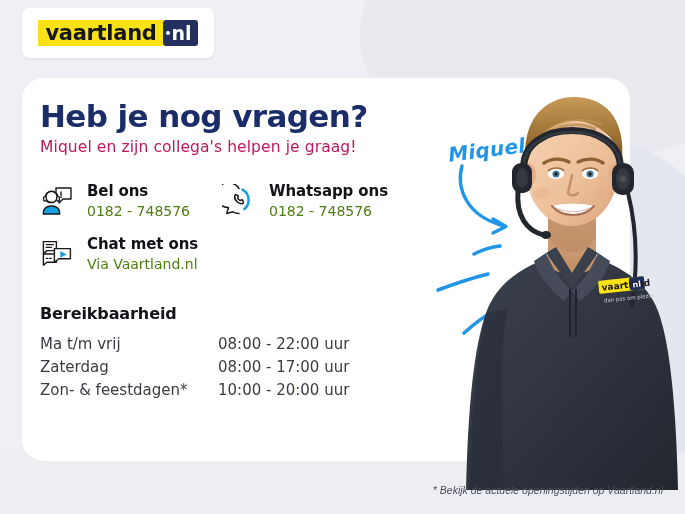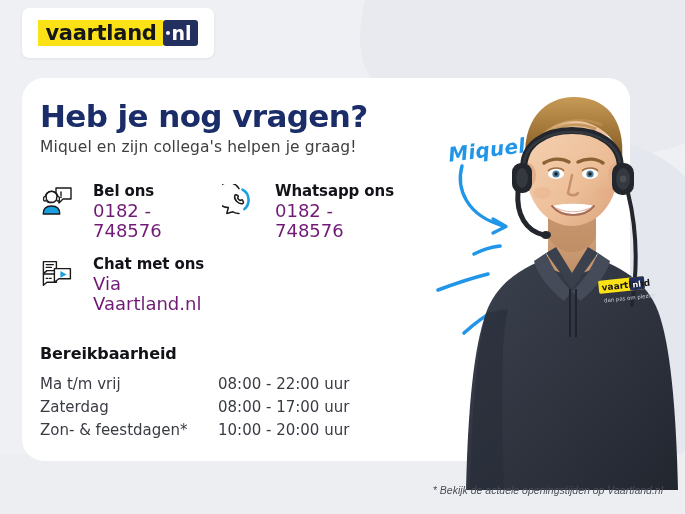--- a/index.html
+++ b/index.html
@@ -120,60 +120,60 @@
 
   .headline {
     color: #1b2d69;
     font-size: 31px;
     font-weight: 700;
     letter-spacing: -.6px;
     margin: 0 0 4px 0;
     font-family: "DejaVu Sans", sans-serif;
   }
   .subline {
-    color: #404040;
+    color: #be185d;
     font-size: 15.5px;
     margin: 0 0 26px 0;
     font-family: "DejaVu Sans", sans-serif;
     letter-spacing: .1px;
   }
 
   
   .contact-grid {
     display: grid;
     grid-template-columns: 182px 182px;
     row-gap: 14px;
     margin-bottom: 30px;
   }
   .contact-item {
     display: flex;
     align-items: flex-start;
-    gap: 19px;
+    gap: 13px;
   }
   .contact-icon {
     width: 34px;
     height: 34px;
     flex: 0 0 34px;
     margin-top: 2px;
   }
   .contact-text {
     display: flex;
     flex-direction: column;
   }
   .contact-title {
     font-size: 15px;
     font-weight: 700;
     color: #121318;
     line-height: 19px;
     font-family: "DejaVu Sans", sans-serif;
     letter-spacing: -.1px;
   }
   .contact-value {
-    font-size: 18px;
-    color: #701a75;
+    font-size: 14px;
+    color: #4d7c0f;
     line-height: 20px;
     font-family: "DejaVu Sans", sans-serif;
   }
 
   
   .hours-title {
     font-size: 16px;
     font-weight: 700;
     color: #121318;
     margin: 0 0 10px 0;

